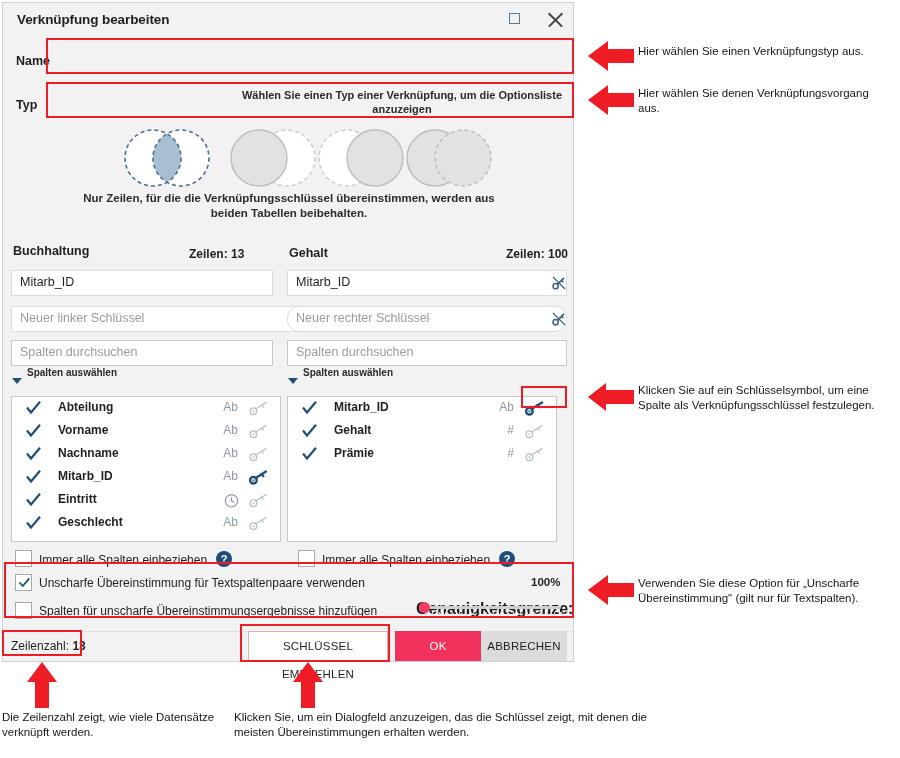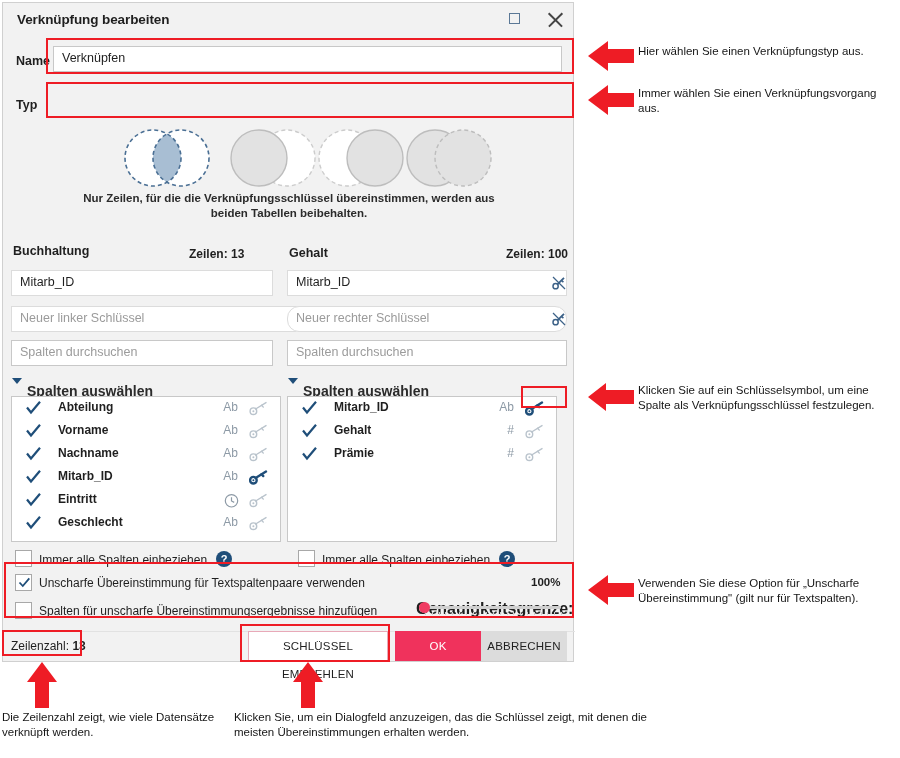--- a/index.html
+++ b/index.html
@@ -86,21 +86,21 @@
     box-sizing:border-box;font-size:12.5px;color:#9b9b9b;padding:4px 0 0 8px;
   }
 
   .unkey{position:absolute;width:16px;height:16px;cursor:pointer;}
 
   
   .panel{position:absolute;top:393px;width:270px;height:146px;background:#fff;
     border:1px solid #c8c8c8;box-sizing:border-box;overflow:hidden;}
   #panel-left{left:8px;}
   #panel-right{left:284px;}
-  .panel-hdr{position:absolute;top:380px;font-size:14px;font-weight:bold;color:#2b2b2b;}
+  .panel-hdr{position:absolute;top:364px;font-size:10px;font-weight:bold;color:#2b2b2b;}
   #hdr-left{left:24px;} #hdr-right{left:300px;}
   .tri{position:absolute;width:0;height:0;border-left:5.5px solid transparent;
     border-right:5.5px solid transparent;border-top:6px solid #1f4e79;top:375px;}
   #tri-left{left:9px;} #tri-right{left:285px;}
 
   .col-row{position:relative;height:23px;}
   .ck{position:absolute;left:14px;top:4px;width:15px;height:14px;}
   .col-name{position:absolute;left:46px;top:3px;font-size:12px;font-weight:bold;color:#1f1f1f;}
   .type-ic{position:absolute;right:42px;top:3px;font-size:12px;color:#8d9aa6;font-weight:normal;}
   .key-ic{position:absolute;right:12px;top:4px;width:19px;height:15px;cursor:pointer;}
@@ -145,23 +145,23 @@
     <div class="win-btn win-max">
         <div class="max-sq"></div>
       </div>
     <div class="win-btn win-close">
         <div class="x-a"></div>
         <div class="x-b"></div>
       </div>
   </div>
 
   <div class="lbl" id="lbl-name">Name</div>
-  <div id="name-input">Verknüpfen</div>
 
   <div class="lbl" id="lbl-typ">Typ</div>
+  <div id="typ-hint">Wählen Sie einen Typ einer Verknüpfung, um die Optionsliste anzuzeigen</div>
 
   <div id="venn-strip">
     <div class="venn" style="left:106px">
       <svg width="124" height="62" viewBox="0 0 124 62">
         <defs>
             <clipPath id="cpA">
               <circle cx="44" cy="31" r="28"></circle>
             </clipPath>
           </defs>
         <circle cx="44" cy="31" r="28" fill="#ffffff"></circle>
@@ -426,17 +426,17 @@
     <polygon points="0,18 20,3 20,11 46,11 46,25 20,25 20,33" fill="#ee1c25"></polygon>
   </svg>
 <svg class="arrow" style="left:24px;top:662px;width:36px;height:46px;" viewBox="0 0 36 46">
     <polygon points="18,0 33,20 25,20 25,46 11,46 11,20 3,20" fill="#ee1c25"></polygon>
   </svg>
 <svg class="arrow" style="left:290px;top:662px;width:36px;height:46px;" viewBox="0 0 36 46">
     <polygon points="18,0 33,20 25,20 25,46 11,46 11,20 3,20" fill="#ee1c25"></polygon>
   </svg>
 
 <div class="anno" style="left:638px;top:44px;width:256px;">Hier wählen Sie einen Verknüpfungstyp aus.</div>
-<div class="anno" style="left:638px;top:86px;width:250px;">Immer wählen Sie einen Verknüpfungsvorgang aus.</div>
+<div class="anno" style="left:638px;top:86px;width:250px;">Hier wählen Sie denen Verknüpfungsvorgang aus.</div>
 <div class="anno" style="left:638px;top:383px;width:258px;">Klicken Sie auf ein Schlüsselsymbol, um eine Spalte als Verknüpfungsschlüssel festzulegen.</div>
 <div class="anno" style="left:638px;top:576px;width:256px;">Verwenden Sie diese Option für „Unscharfe Übereinstimmung" (gilt nur für Textspalten).</div>
 <div class="anno" style="left:2px;top:710px;width:230px;">Die Zeilenzahl zeigt, wie viele Datensätze verknüpft werden.</div>
 <div class="anno" style="left:234px;top:710px;width:420px;">Klicken Sie, um ein Dialogfeld anzuzeigen, das die Schlüssel zeigt, mit denen die meisten Übereinstimmungen erhalten werden.</div>
 
 </body></html>

